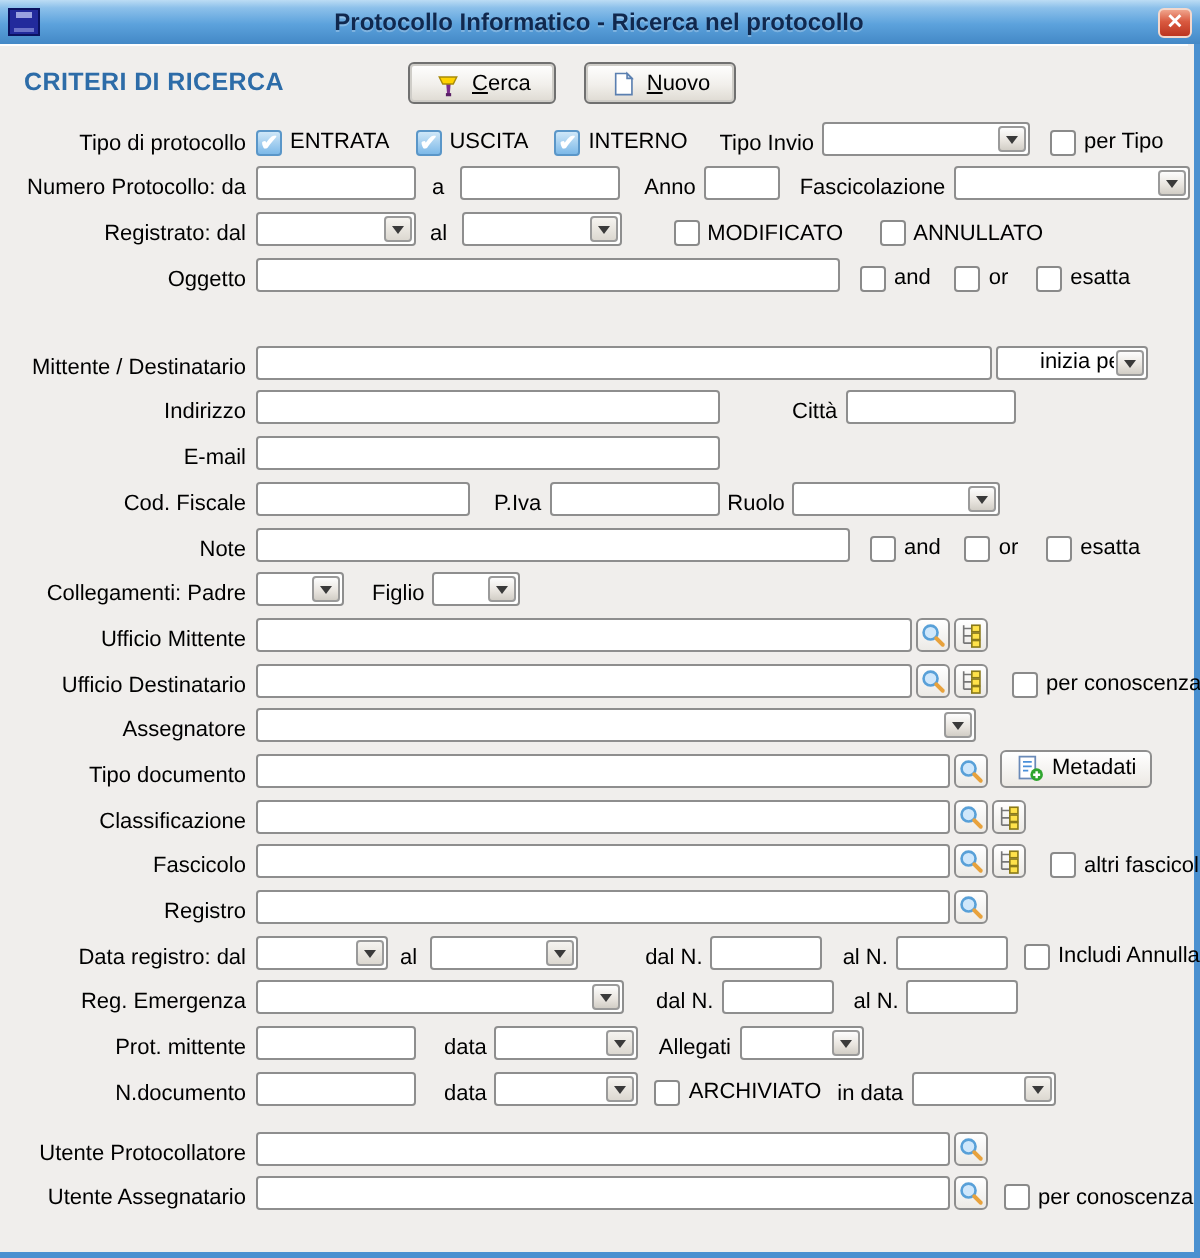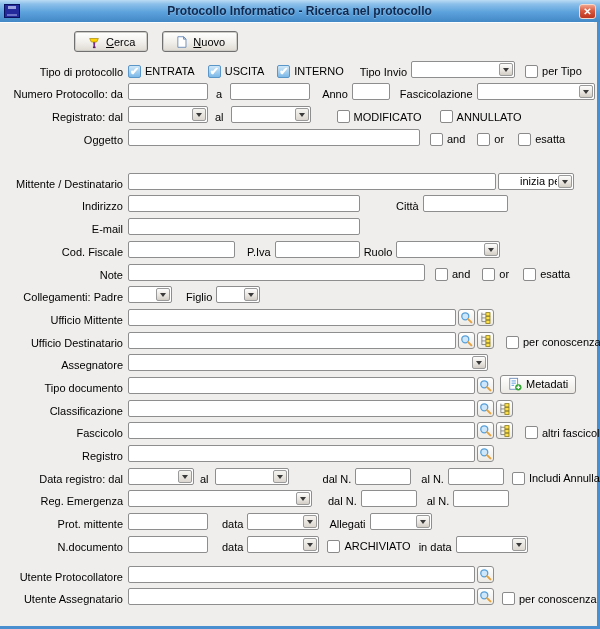--- a/index.html
+++ b/index.html
@@ -60,20 +60,21 @@
 <div class="w">
   <div class="tb">
     <div class="appicon"></div>
     <div class="ttl">Protocollo Informatico - Ricerca nel protocollo</div>
     <div class="closebtn">✕</div>
   </div>
 
   <div class="content">
 
     <div class="hdr">
+      <div class="sectitle">CRITERI DI RICERCA</div>
       <div class="btnbar">
         <div class="btn">
           <svg width="14" height="14" viewBox="0 0 16 16">
               <path d="M7 8 L9.5 8 L9 14 L7.5 14 Z" fill="#7b2d8b"></path>
               <path d="M3 4 L13 4 L11 8 L5 8 Z" fill="#ffd200" stroke="#a88a08" stroke-width="0.8"></path>
               <rect x="6.8" y="13.2" width="3" height="1.8" fill="#5a1f66"></rect>
             </svg>
           <span class="bl">Cerca</span>
         </div>
         <div class="btn">

